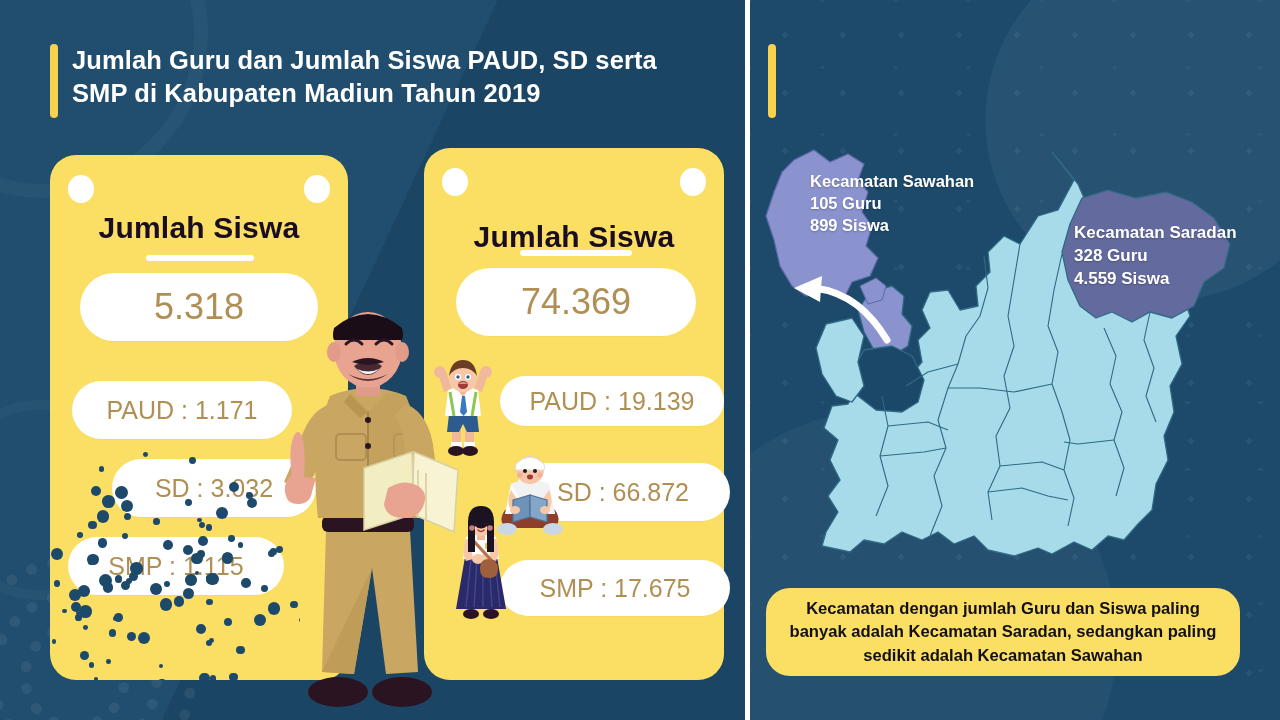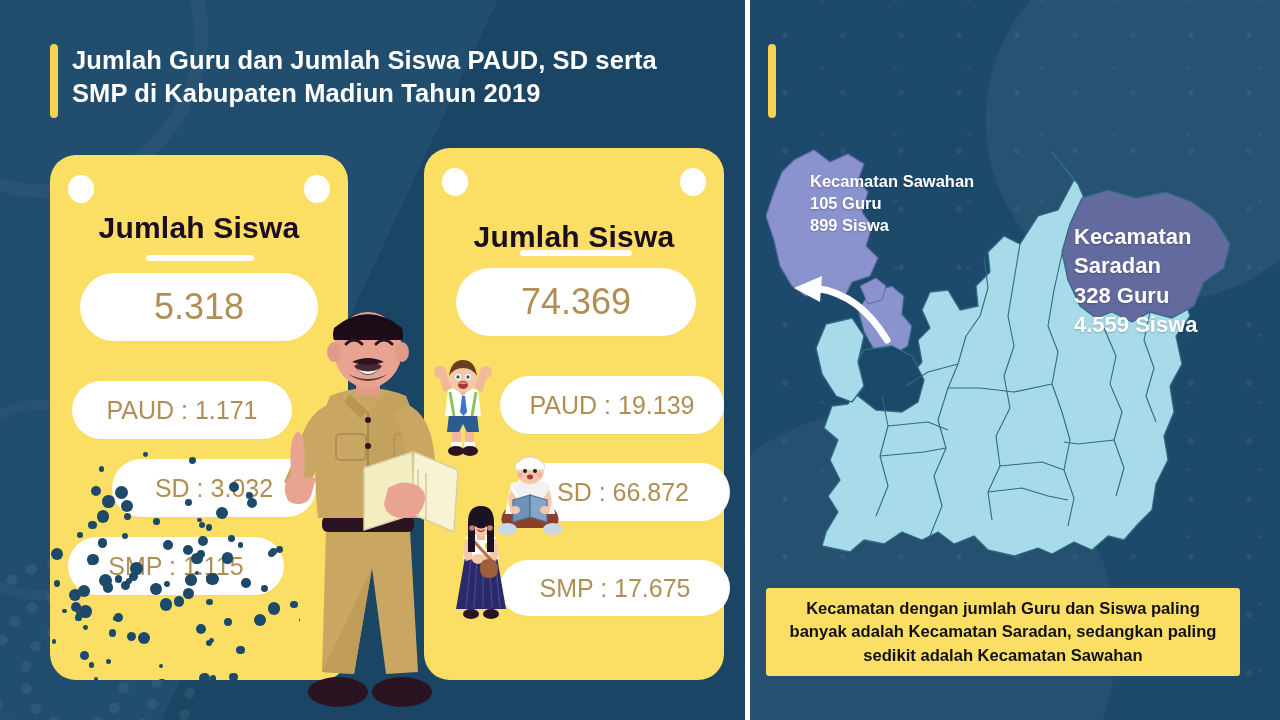--- a/index.html
+++ b/index.html
@@ -104,21 +104,21 @@
   #guru-rule{left:96px;top:100px;width:108px;}
   #guru-total{left:30px;top:118px;width:238px;height:68px;}
   #guru-paud{left:22px;top:226px;width:220px;height:58px;}
   #guru-sd{left:62px;top:304px;width:204px;height:58px;}
   #guru-smp{left:18px;top:382px;width:216px;height:58px;}
 
   
   #siswa-title{top:72px;}
   #siswa-rule{left:96px;top:102px;width:112px;}
   #siswa-total{left:32px;top:120px;width:240px;height:68px;}
-  #siswa-paud{left:76px;top:228px;width:224px;height:58px;}
+  #siswa-paud{left:76px;top:228px;width:224px;height:50px;}
   #siswa-sd{left:92px;top:315px;width:214px;height:58px;}
   #siswa-smp{left:76px;top:412px;width:230px;height:56px;}
 
   
   .speckles{
     position:absolute;left:0;bottom:0;width:250px;height:230px;border-radius:0 0 0 26px;
     overflow:hidden;pointer-events:none;
   }
   .speckles i{position:absolute;background:#1d4a6b;border-radius:50%;display:block;}
 
@@ -126,26 +126,26 @@
   .illus{position:absolute;}
   svg{display:block;overflow:visible;}
 
   
   #map-wrap{position:absolute;left:752px;top:140px;width:520px;height:440px;}
   .maplabel{
     position:absolute;color:#ffffff;font-weight:bold;line-height:1.34;
     text-shadow:0 1px 2px rgba(0,0,0,.25);
   }
   #label-sawahan{left:810px;top:170px;font-size:16.5px;}
-  #label-saradan{left:1074px;top:222px;font-size:22px;}
+  #label-saradan{left:1074px;top:222px;font-size:17px;}
 
   
   #caption{
     position:absolute;left:766px;top:588px;width:474px;height:88px;
-    background:#fadf64;border-radius:3px;
+    background:#fadf64;border-radius:24px;
     display:flex;align-items:center;justify-content:center;text-align:center;
     color:#121016;font-weight:bold;font-size:16.6px;line-height:1.42;
     padding:0 14px;box-sizing:border-box;
   }
 </style>
 </head>
 <body>
 
 <div class="stage">
 

